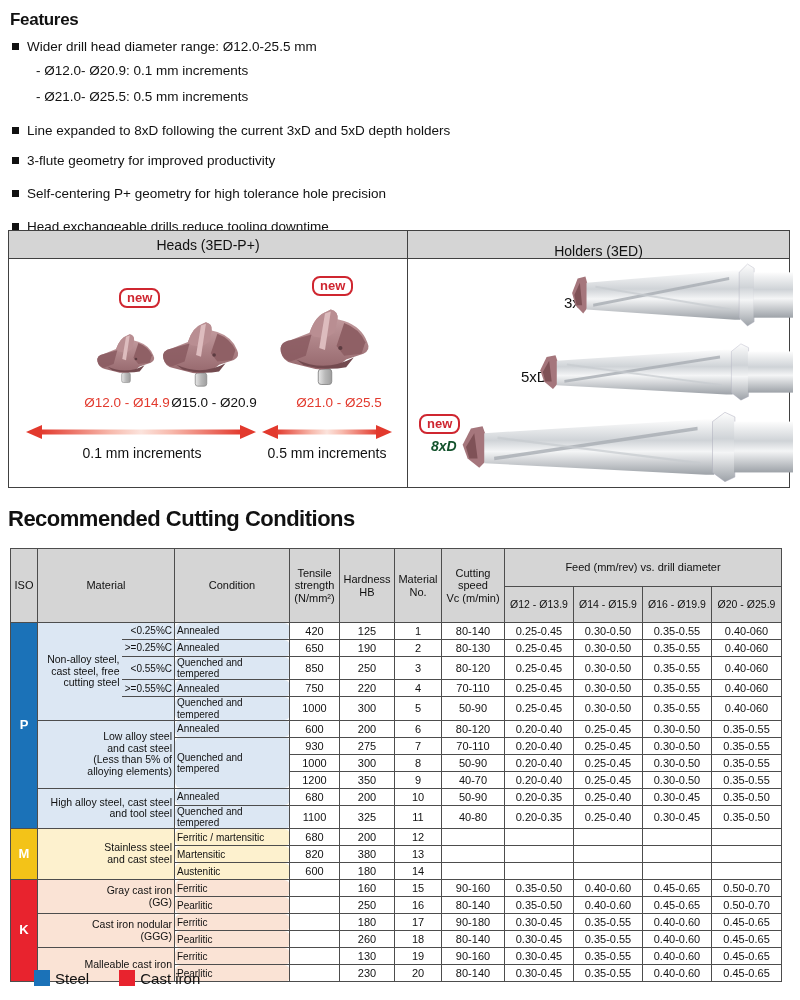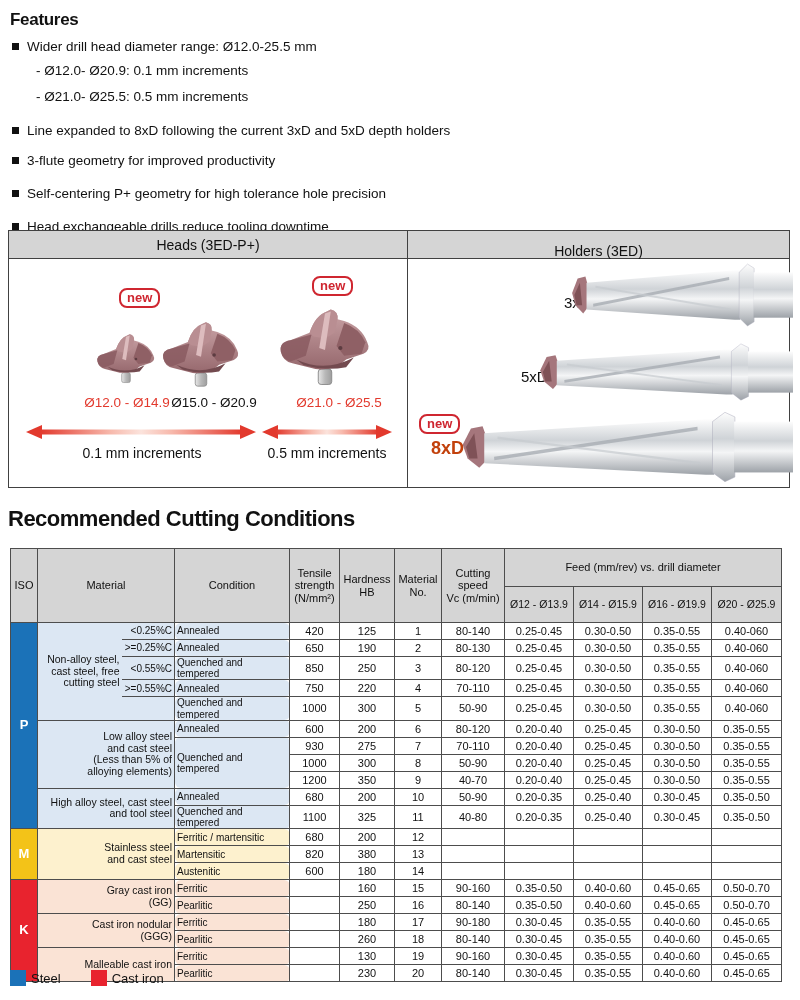--- a/index.html
+++ b/index.html
@@ -21,21 +21,21 @@
   .fh.left{width:399px;border-right:1.5px solid #414141;box-sizing:border-box;}
   .fh.right{flex:1;margin-top:12px;}
   #heads-area{position:absolute;left:0;top:27px;width:399px;bottom:0;border-right:1.5px solid #414141;box-sizing:border-box;}
   #holders-area{position:absolute;left:400px;top:27px;right:0;bottom:0;}
   .abs{position:absolute;}
   .new-badge{display:inline-block;border:2px solid #cf2630;border-radius:8px;background:#fff;color:#cf2630;font-weight:bold;font-size:13px;line-height:16px;padding:0 6px;}
   .range-label{font-size:13.5px;text-align:center;width:120px;}
   .range-red{color:#e2392d;}
   .inc-label{font-size:14px;text-align:center;width:230px;}
   .holder-label{font-size:15px;}
-  .holder-label-red{font-size:18px;color:#c2410c;font-weight:bold;}
+  .holder-label-red{font-size:14px;color:#14532d;font-weight:bold;font-style:italic;}
 
   
   #cc-title{position:absolute;top:506px;left:8px;font-size:22px;font-weight:bold;letter-spacing:-0.5px;margin:0;}
   #cc-table{position:absolute;top:548px;left:10px;border-collapse:collapse;table-layout:fixed;width:771px;font-size:11px;}
   #cc-table td,#cc-table th{border:1px solid #4d4d4d;padding:0 2px;line-height:1.12;overflow:hidden;}
   #cc-table thead th{background:#d5d5d5;font-weight:normal;font-size:11px;text-align:center;}
   #cc-table thead tr.h1 th{height:37px;}
   #cc-table thead tr.h2 th{height:35px;font-size:10.5px;}
   #cc-table tbody td{height:16px;background:#fff;}
   td.num{text-align:center;}
@@ -45,21 +45,21 @@
   td.matname{border-right:none !important;}
   .bg-blue{background:#dce7f3 !important;}
   .bg-yellow{background:#fdf1ce !important;}
   .bg-salmon{background:#fae3d5 !important;}
   td.iso{text-align:center;font-weight:bold;color:#fff;font-size:13px;}
   td.iso-p{background:#1b72b8 !important;}
   td.iso-m{background:#f3c318 !important;}
   td.iso-k{background:#e8232e !important;}
 
   
-  #legend{position:absolute;top:970px;left:10px;display:flex;align-items:center;font-size:13px;}
+  #legend{position:absolute;top:970px;left:10px;display:flex;align-items:flex-start;font-size:15px;padding-left:24px;}
   .leg-sq{width:16px;height:16px;display:inline-block;margin-right:5px;flex:none;}
   .leg-steel{background:#1b72b8;}
   .leg-cast{background:#e8232e;margin-left:30px;}
 </style>
 </head>
 <body>
 
 <svg width="0" height="0" style="position:absolute" aria-hidden="true">
   <defs>
     <linearGradient id="gHead" x1="0" y1="0" x2="0" y2="1">

